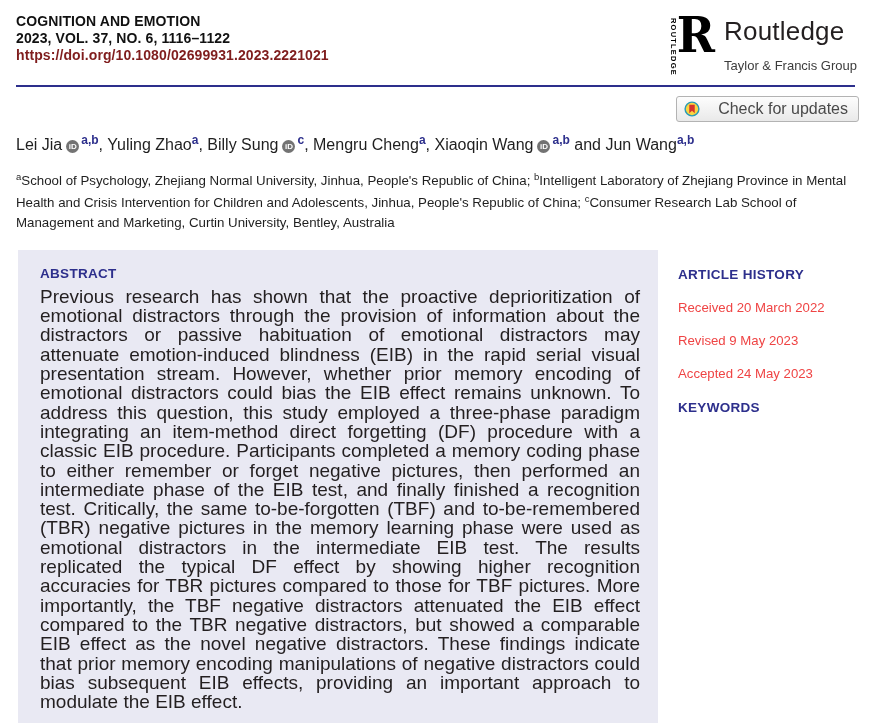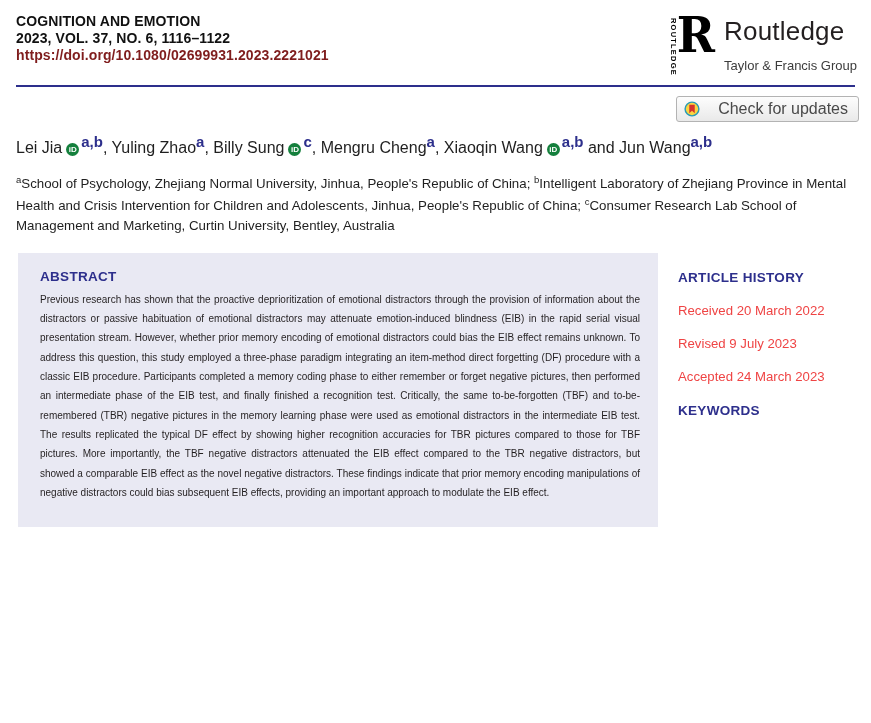--- a/index.html
+++ b/index.html
@@ -37,38 +37,38 @@
     background:linear-gradient(#fdfdfd,#e9e9e9);
     padding:3px 10px 3px 7px; font-size:16px; color:#4a4a4a; cursor:pointer;
   }
 
   
   .title {
     margin:21px 16px 0 16px; max-width:848px;
     font-size:23.5px; font-weight:bold; color:#2c2e83; line-height:1.24; letter-spacing:.1px;
   }
   .authors { margin:11px 16px 0 16px; font-size:16px; color:#1f1f1f; }
-  .authors sup { font-size:15px; color:#2d2f8c; font-weight:bold; }
+  .authors sup { font-size:12px; color:#2d2f8c; font-weight:bold; }
   .orcid {
     display:inline-block; width:13px; height:13px; border-radius:50%;
-    background:#15803d; color:#fff; font-size:8px; font-weight:bold;
+    background:#737373; color:#fff; font-size:8px; font-weight:bold;
     text-align:center; line-height:13px; vertical-align:1px; margin:0 2px 0 4px;
   }
   .affils { margin:16px 16px 0 16px; max-width:844px; font-size:13.3px; line-height:1.5; color:#1f1f1f; }
   .affils sup { font-size:9.5px; }
 
   
   .main { display:flex; margin:17px 0 0 18px; }
   .abstract-box {
     width:640px; background:#e9e9f3;
     padding:16px 18px 25px 22px;
   }
   .panel-heading { font-size:13.5px; font-weight:bold; color:#2d2f8c; letter-spacing:.3px; }
   .abstract-text {
-    margin-top:6px; font-size:10px; line-height:19.3px; text-align:justify; color:#231f20;
+    margin-top:6px; font-size:19px; line-height:19.3px; text-align:justify; color:#231f20;
   }
   .sidebar { width:185px; margin-left:20px; padding-top:16px; font-size:13.2px; line-height:18px; }
   .sidebar .block + .block { margin-top:16px; }
   .sidebar .item, .sidebar .kw { color:#ef4444; margin-top:15px; }
   .sidebar .panel-heading { margin-bottom:2px; }
 </style>
 </head>
 <body>
 
 <div class="page">
@@ -110,22 +110,22 @@
 
   <div class="main">
     <div class="abstract-box">
       <div class="panel-heading">ABSTRACT</div>
       <div class="abstract-text">Previous research has shown that the proactive deprioritization of emotional distractors through the provision of information about the distractors or passive habituation of emotional distractors may attenuate emotion-induced blindness (EIB) in the rapid serial visual presentation stream. However, whether prior memory encoding of emotional distractors could bias the EIB effect remains unknown. To address this question, this study employed a three-phase paradigm integrating an item-method direct forgetting (DF) procedure with a classic EIB procedure. Participants completed a memory coding phase to either remember or forget negative pictures, then performed an intermediate phase of the EIB test, and finally finished a recognition test. Critically, the same to-be-forgotten (TBF) and to-be-remembered (TBR) negative pictures in the memory learning phase were used as emotional distractors in the intermediate EIB test. The results replicated the typical DF effect by showing higher recognition accuracies for TBR pictures compared to those for TBF pictures. More importantly, the TBF negative distractors attenuated the EIB effect compared to the TBR negative distractors, but showed a comparable EIB effect as the novel negative distractors. These findings indicate that prior memory encoding manipulations of negative distractors could bias subsequent EIB effects, providing an important approach to modulate the EIB effect.</div>
     </div>
     <div class="sidebar">
       <div class="block">
         <div class="panel-heading">ARTICLE HISTORY</div>
         <div class="item">Received 20 March 2022</div>
-        <div class="item">Revised 9 July 2023</div>
-        <div class="item">Accepted 24 March 2023</div>
+        <div class="item">Revised 9 May 2023</div>
+        <div class="item">Accepted 24 May 2023</div>
       </div>
       <div class="block">
         <div class="panel-heading">KEYWORDS</div>
       </div>
     </div>
   </div>
 
 </div>
 
 </body></html>

